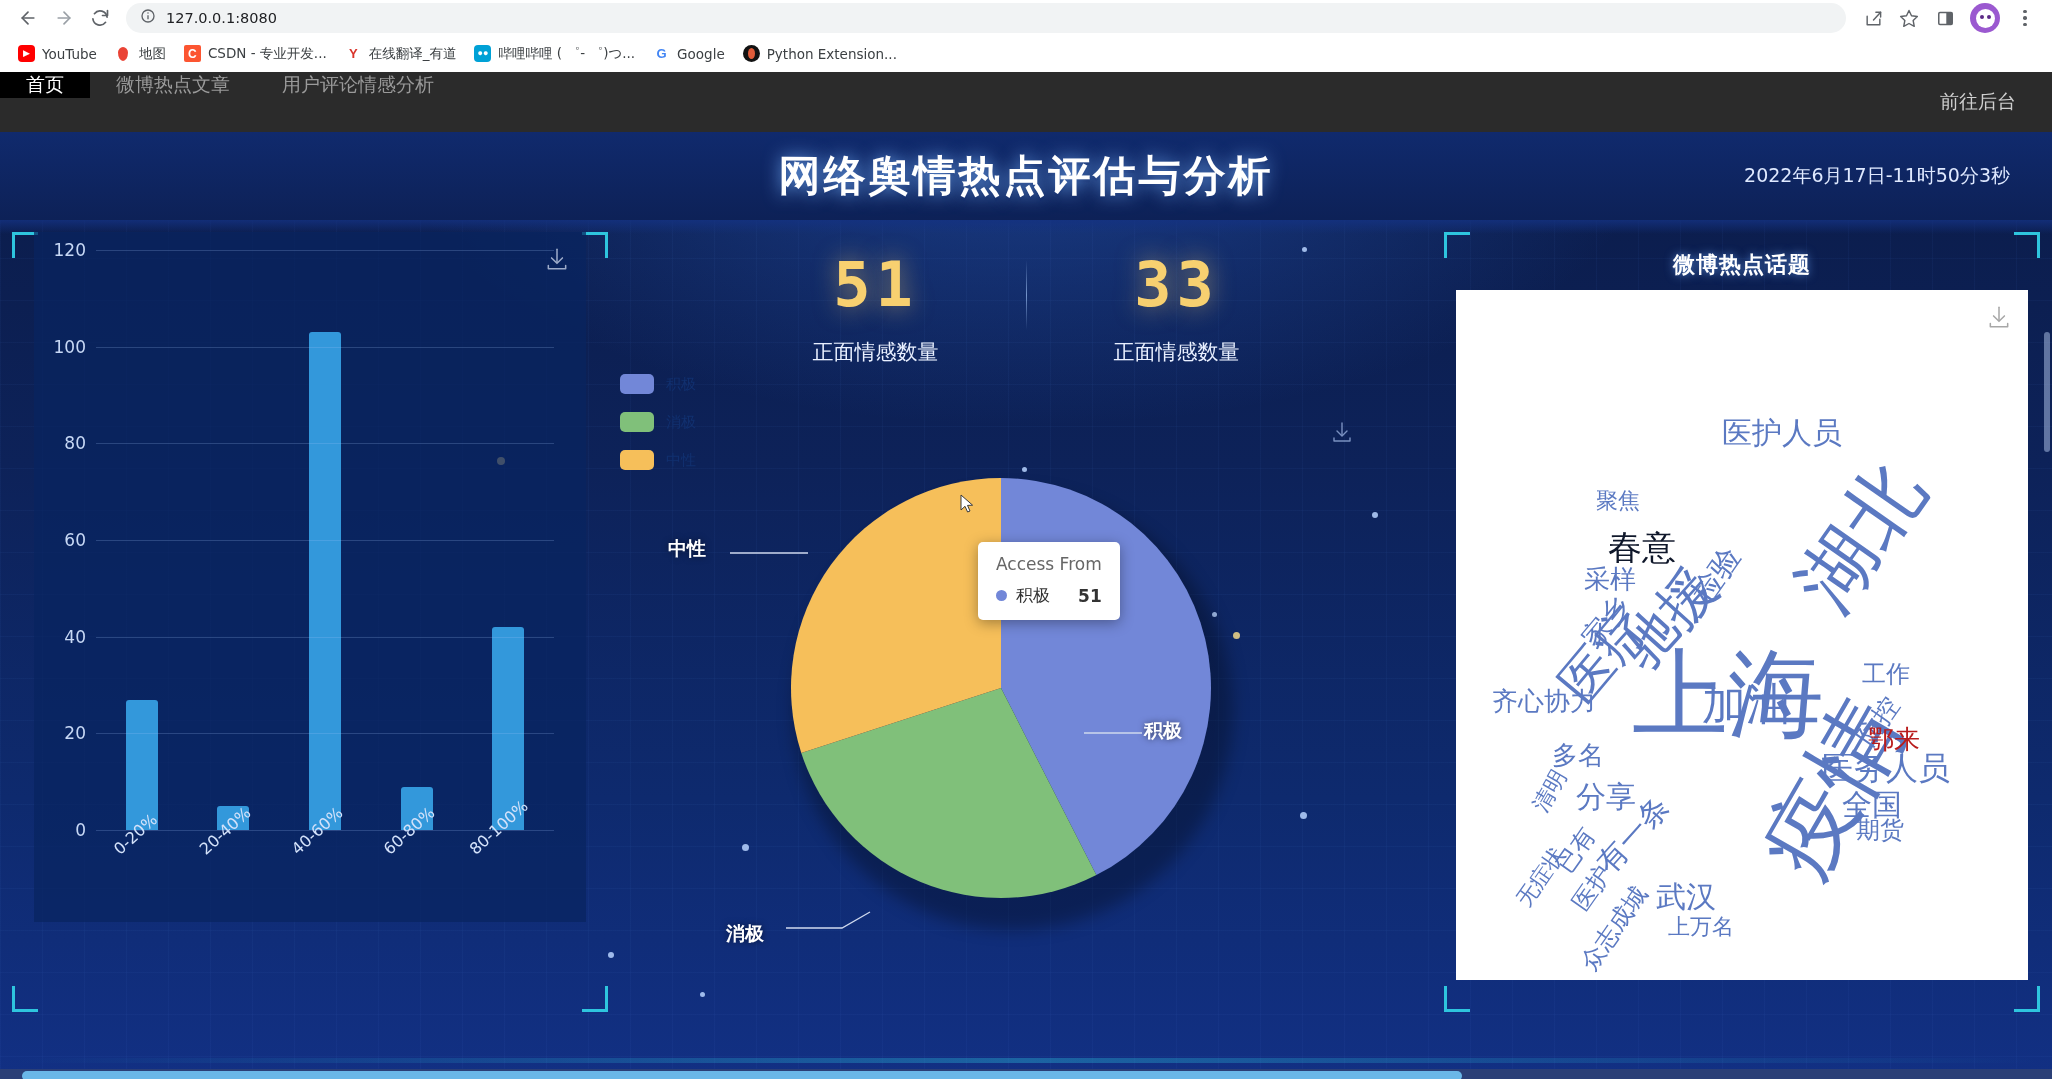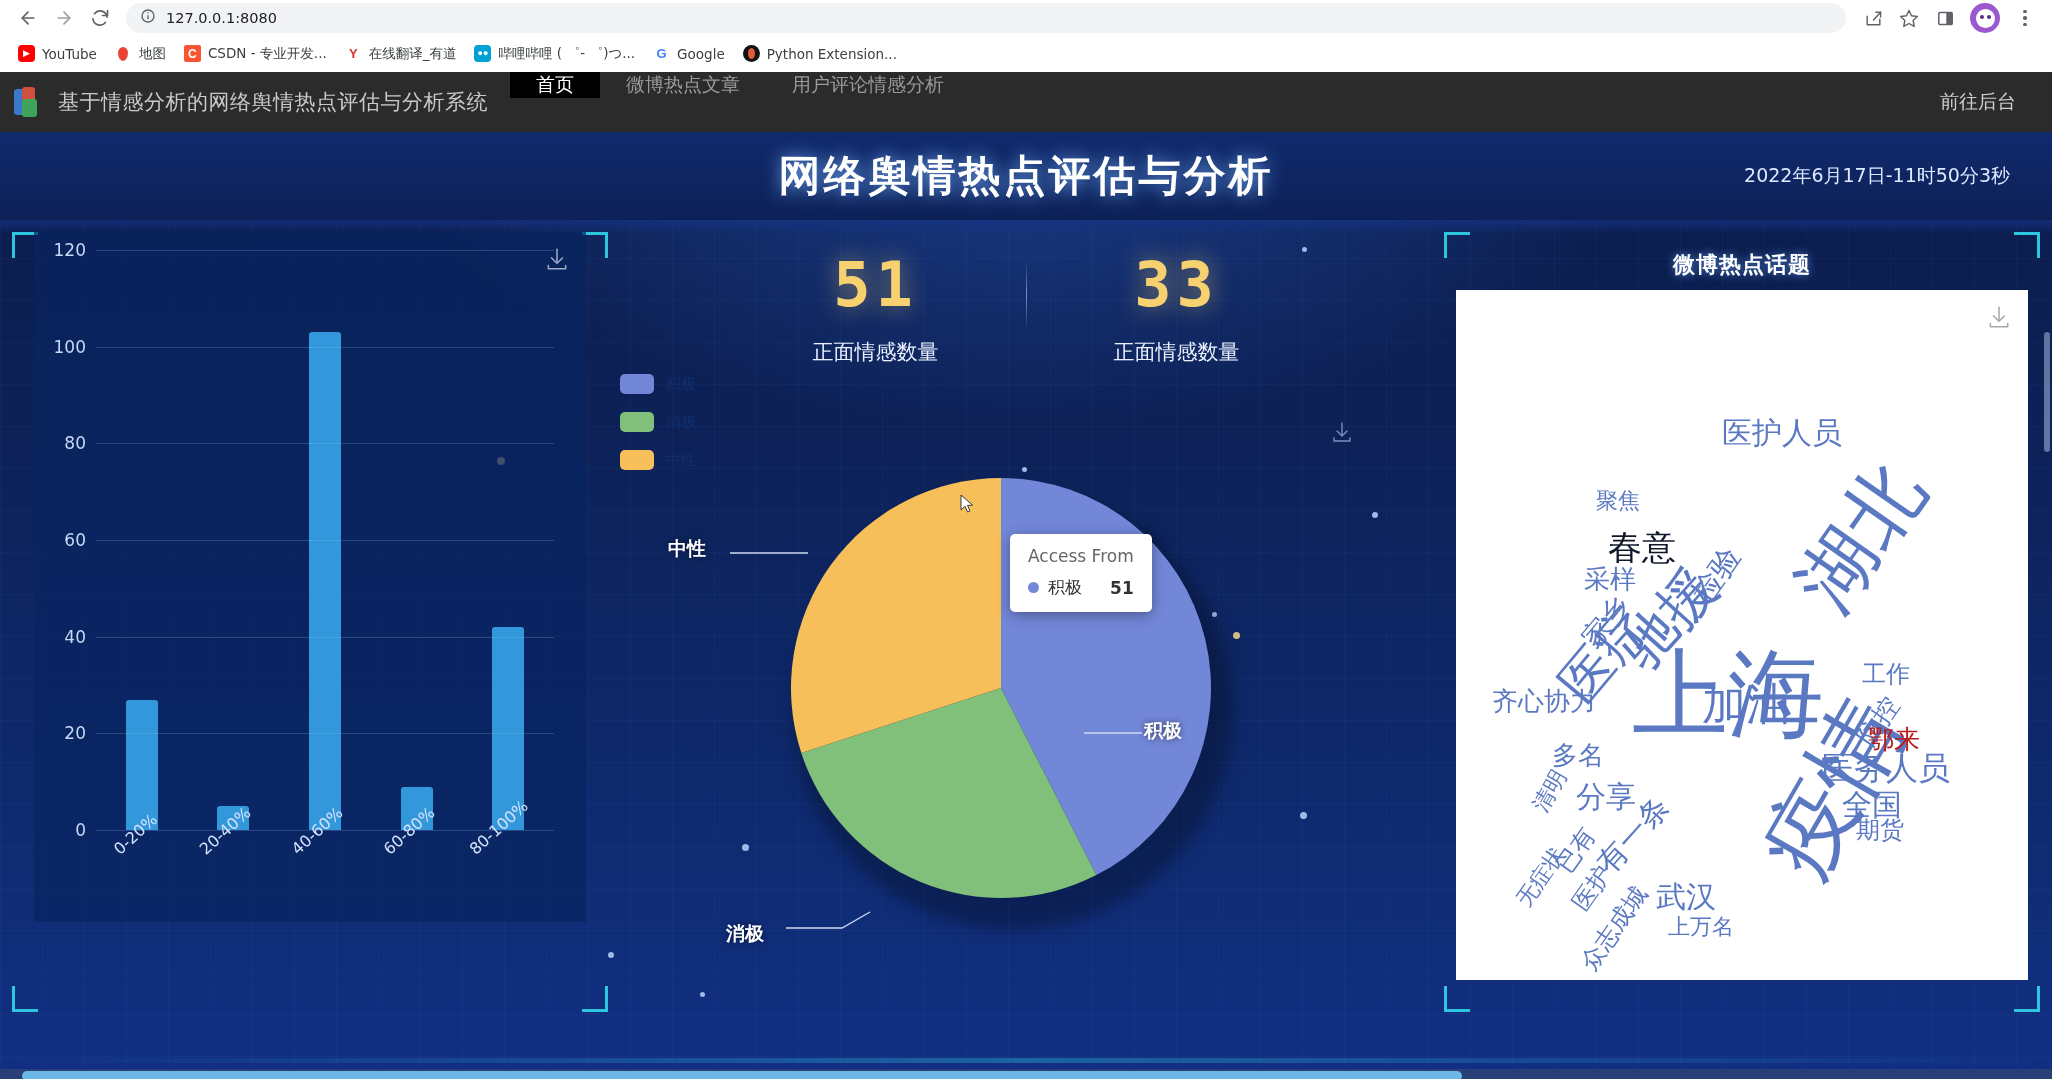--- a/index.html
+++ b/index.html
@@ -441,28 +441,20 @@
     <div class="bm">
       <span class="favicon fav-py"></span>
       <span class="lbl">Python Extension...</span>
     </div>
   </div>
 </div>
 
 <div class="app">
 
   <div class="app-nav">
-    <div class="brand">
-      <span class="brand-logo">
-        <i class="s1"></i>
-          <i class="s2"></i>
-          <i class="s3"></i>
-      </span>
-      <span class="brand-title">基于情感分析的网络舆情热点评估与分析系统</span>
-    </div>
     <div class="nav-tabs">
       <div class="nav-tab active">首页</div>
       <div class="nav-tab">微博热点文章</div>
       <div class="nav-tab">用户评论情感分析</div>
     </div>
     <div class="nav-right">前往后台</div>
   </div>
 
   <div class="dash">
 
@@ -605,21 +597,21 @@
           <div class="pie-label" style="left:118px; top:555px;">消极</div>
           <svg style="position:absolute;left:178px;top:544px;" width="86" height="26">
               <polyline points="0,18 56,18 84,2" fill="none" stroke="#cfd9ee" stroke-width="1.3"></polyline>
             </svg>
 
           <div class="pie-label" style="left:536px; top:352px;">积极</div>
           <svg style="position:absolute;left:476px;top:360px;" width="62" height="14">
               <line x1="0" y1="7" x2="58" y2="7" stroke="#cfd9ee" stroke-width="1.3"></line>
             </svg>
 
-          <div class="tooltip" style="left:370px; top:168px;margin-left:32px;">
+          <div class="tooltip" style="left:370px; top:176px;">
             <div class="tt-title">Access From</div>
             <div class="tt-row">
               <span class="tt-dot"></span>
               <span class="tt-name">积极</span>
               <span class="tt-val">51</span>
             </div>
           </div>
 
           <svg class="cursor" style="left:352px; top:128px;" viewBox="0 0 14 20">
             <path d="M1 1 L1 16 L5 12.3 L7.6 18 L10 17 L7.5 11.4 L12.6 11.2 Z" fill="#ffffff" stroke="#3a3a3a" stroke-width="1"></path>

